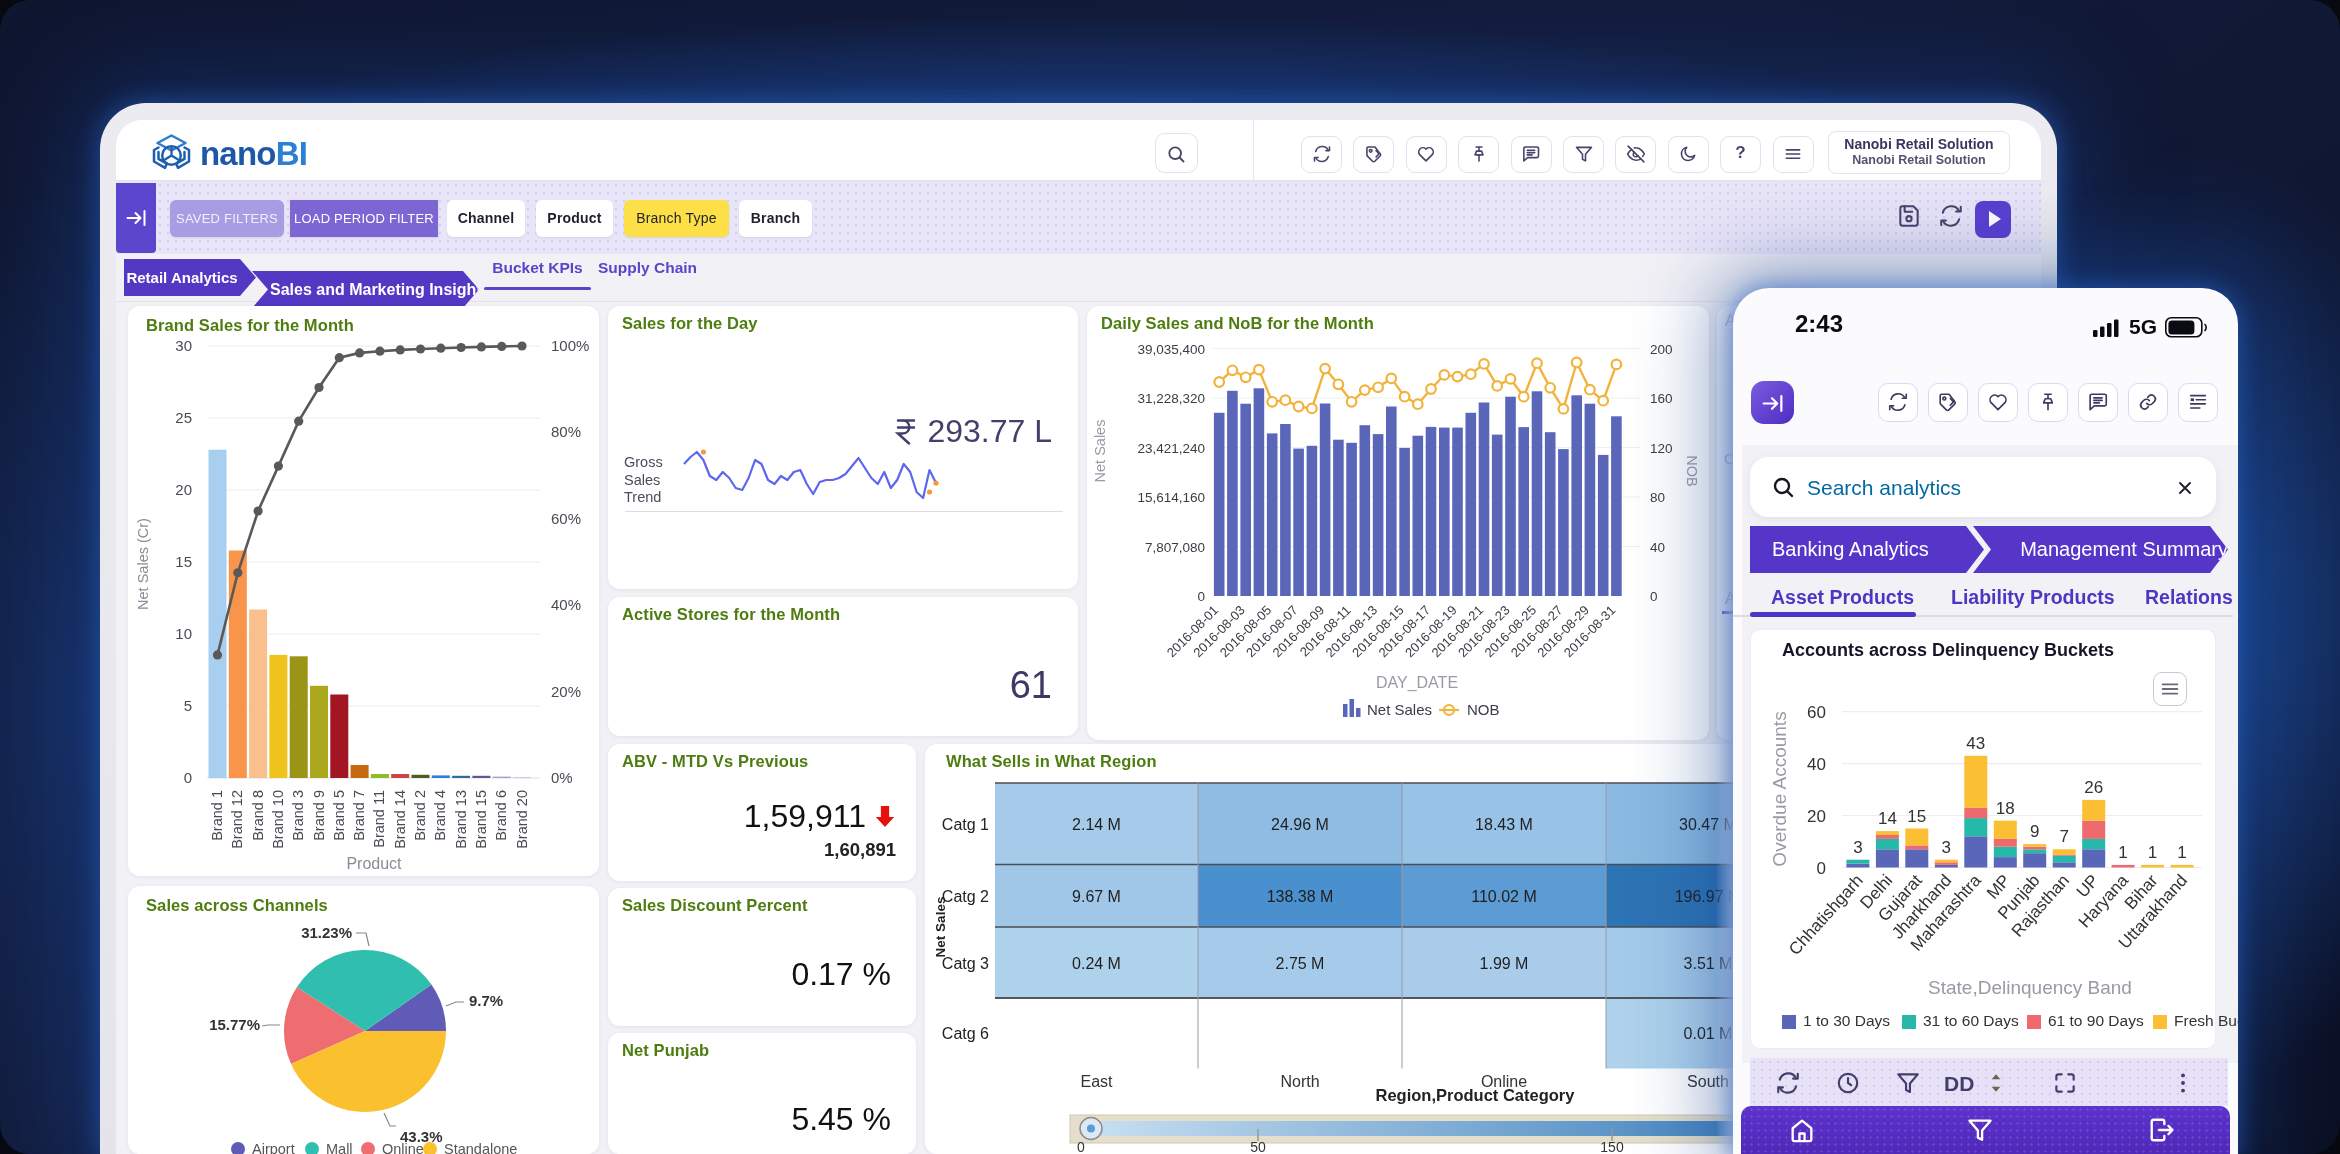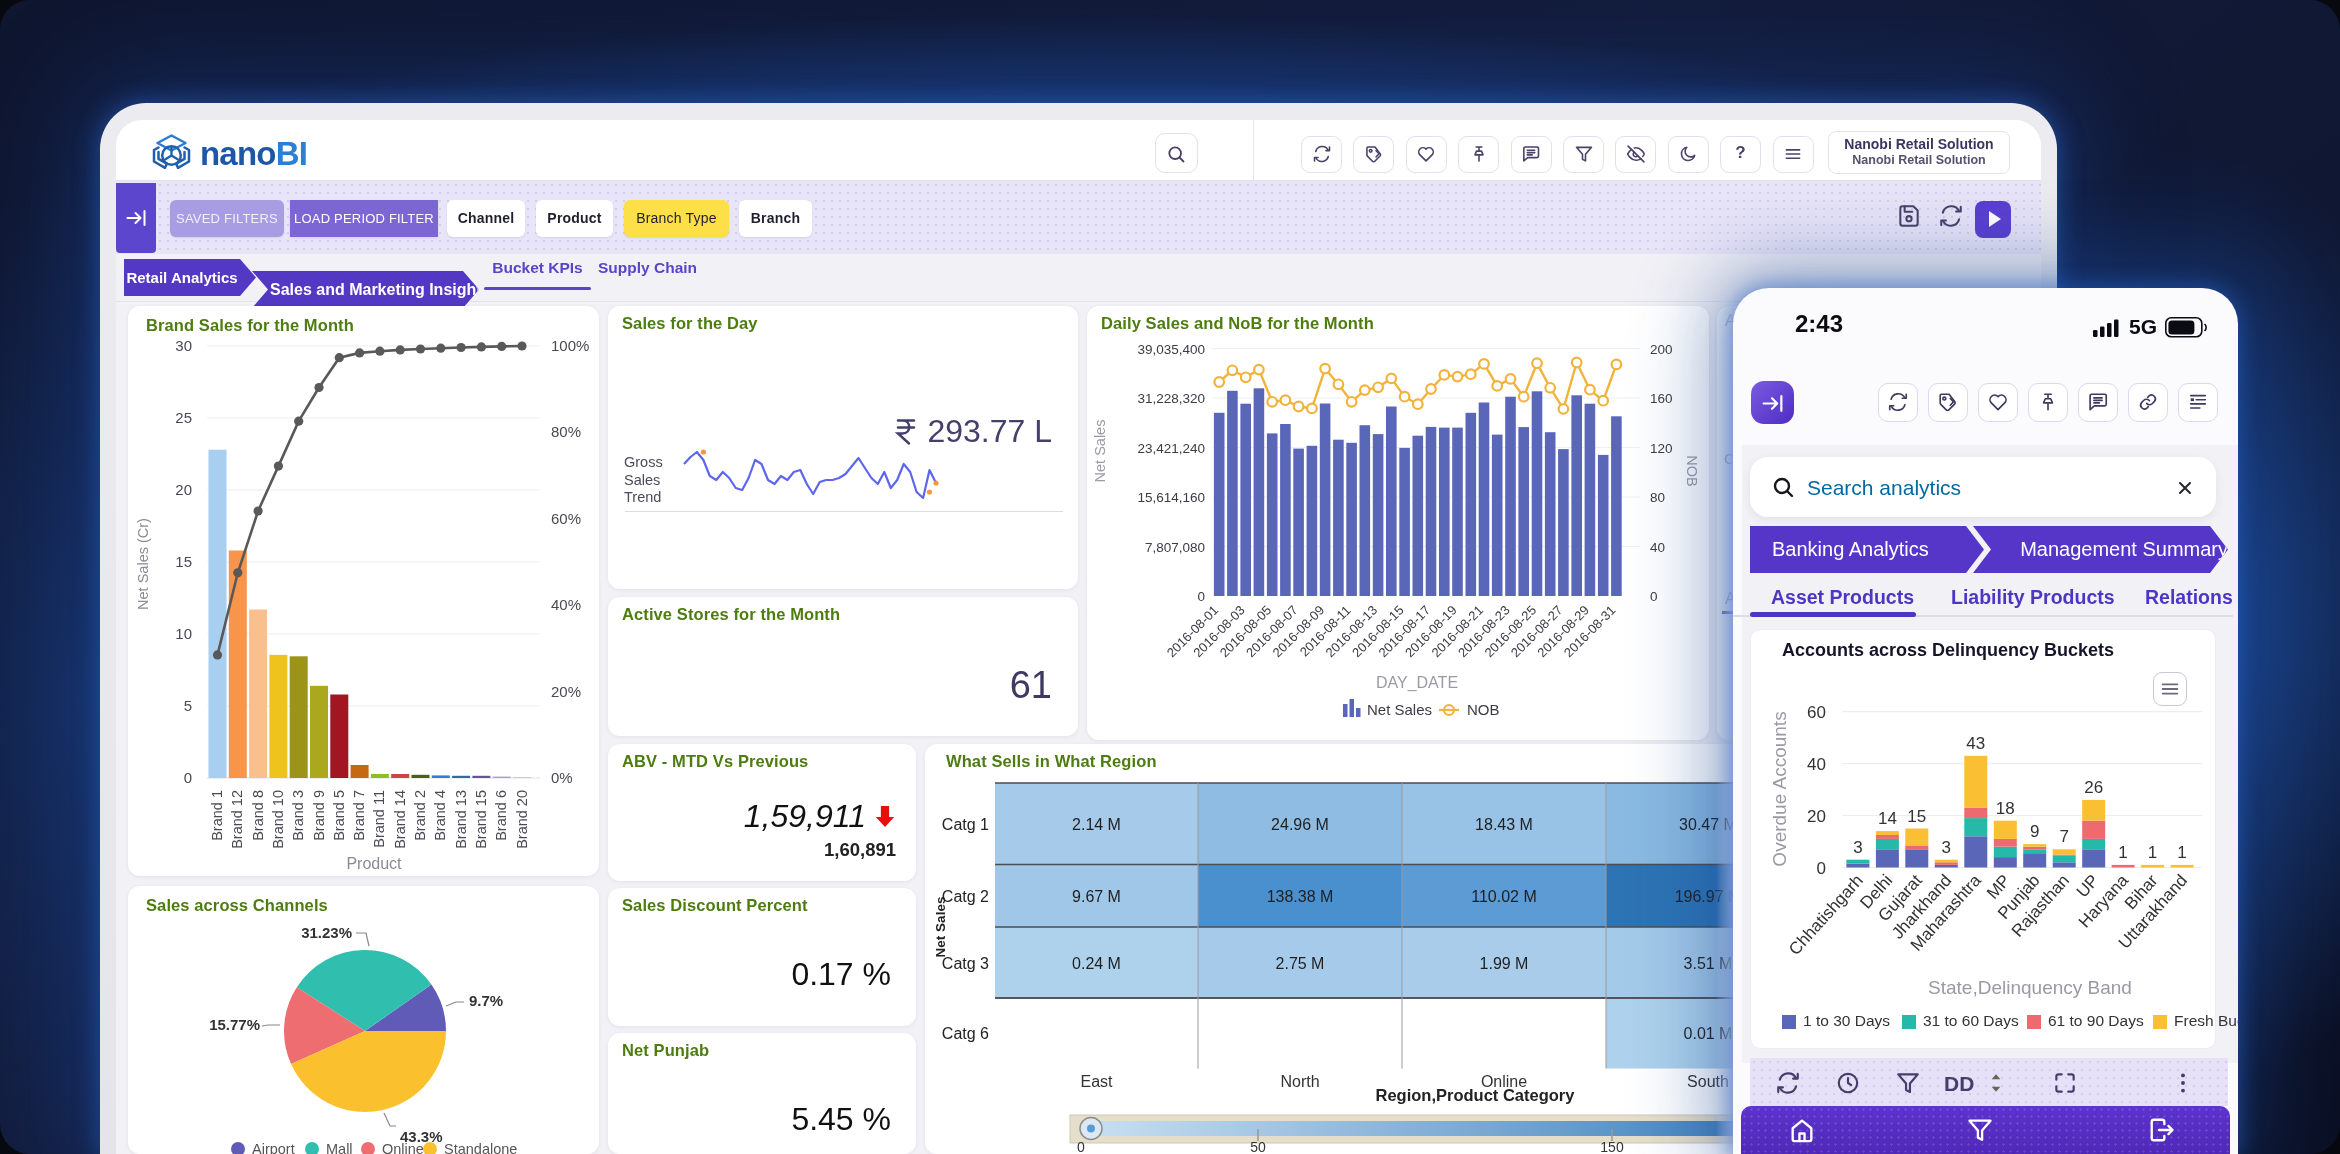--- a/index.html
+++ b/index.html
@@ -231,21 +231,21 @@
       <circle cx="19.4" cy="2" r="2.6" fill="#f59840"></circle>
       <circle cx="245.5" cy="42" r="2.6" fill="#f59840"></circle>
       <circle cx="252" cy="33" r="2.6" fill="#f59840"></circle>
     </svg>
     <div class="abs" style="left:509px;top:391px;width:438px;height:1px;background:#dcdce2;"></div>
     <div class="card" style="left:492px;top:477px;width:470px;height:139px;"></div>
     <div class="ctitle" style="left:506px;top:485px;font-size:16.5px;">Active Stores for the Month</div>
     <div class="bignum" style="left:686px;top:544px;width:250px;font-size:38px;">61</div>
     <div class="card" style="left:492px;top:624px;width:308px;height:137px;"></div>
     <div class="ctitle" style="left:506px;top:632px;font-size:16.5px;">ABV - MTD Vs Previous</div>
-    <div class="bignum" style="left:520px;top:678px;width:230px;font-size:32px;color:#111;font-style:italic;">1,59,911</div>
+    <div class="bignum" style="left:520px;top:678px;width:230px;font-size:32px;color:#111;">1,59,911</div>
     <svg class="abs" style="left:758px;top:684px" width="22" height="24" viewBox="0 0 24 26">
       <path d="M12 25 L2 14 h5.5 V2 h9 V14 H22 Z" fill="#e8100c"></path>
     </svg>
     <div class="bignum" style="left:570px;top:719px;width:210px;font-size:18.5px;font-weight:bold;color:#222;">1,60,891</div>
     <div class="card" style="left:492px;top:768px;width:308px;height:138px;"></div>
     <div class="ctitle" style="left:506px;top:776px;font-size:16.5px;">Sales Discount Percent</div>
     <div class="bignum" style="left:530px;top:836px;width:245px;font-size:32px;color:#111;">0.17 %</div>
     <div class="card" style="left:492px;top:913px;width:308px;height:121px;"></div>
     <div class="ctitle" style="left:506px;top:921px;font-size:16.5px;">Net Punjab</div>
     <div class="bignum" style="left:530px;top:981px;width:245px;font-size:32px;color:#111;">5.45 %</div>

